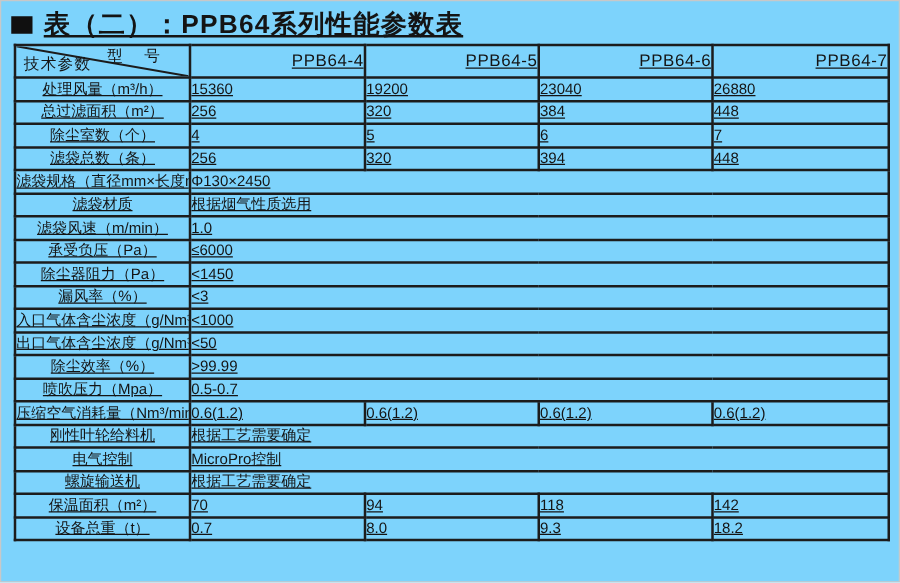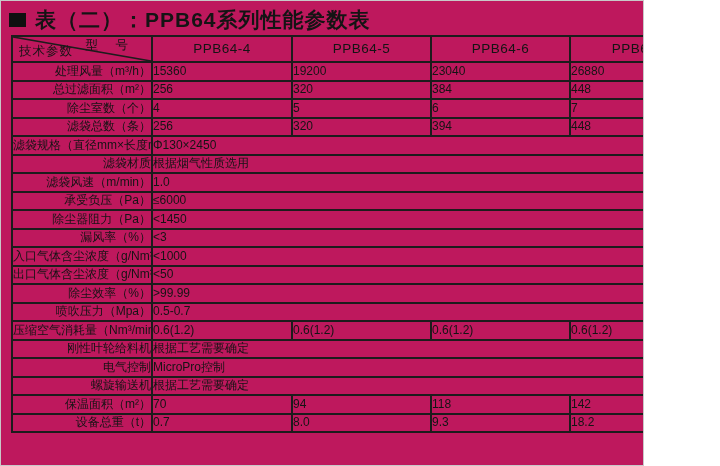--- a/index.html
+++ b/index.html
@@ -1,24 +1,25 @@
 <!DOCTYPE html>
 <html><head>
 <meta charset="utf-8">
 <style>
   html,body{margin:0;padding:0;background:#ffffff;}
   .page{
     position:relative;
-    width:644px;height:466px;
+    width:720px;height:466px;
     box-sizing:border-box;
-    background:#be185d;
+    background:#7dd3fc;
     border:1px solid #c8c8c8;
     font-family:"Liberation Sans","DejaVu Sans",sans-serif;
     color:#141414;
     overflow:hidden;
+    text-decoration:underline;
   }
   .title-row{
     display:flex;align-items:center;gap:9px;
     padding:8px 0 5px 8px;
     font-size:21px;font-weight:bold;letter-spacing:1px;
     line-height:1;
   }
   .bullet{
     width:17px;height:14px;background:#101010;
     display:inline-block;flex:0 0 auto;
@@ -28,25 +29,25 @@
     margin-left:10px;width:699px;
     font-size:12px;
   }
   table.spec th, table.spec td{
     border:2px solid #1c1c1c;
     padding:0;line-height:1.1;
     font-weight:normal;
     overflow:hidden;white-space:nowrap;
   }
   th.model{
-    height:24px;text-align:center;
+    height:24px;text-align:right;
     font-size:13.5px;letter-spacing:.5px;
   }
   td{height:16.5px;}
-  td.label{text-align:right;padding-left:7px;font-size:12px;}
+  td.label{text-align:center;padding-left:7px;font-size:12px;}
   td.val{}
   th.corner{position:relative;padding:0;}
   th.corner svg{position:absolute;left:0;top:0;width:100%;height:100%;display:block;}
   .corner-top{
     position:absolute;top:2px;right:16px;
     font-size:12.5px;letter-spacing:7px;
   }
   .corner-bottom{
     position:absolute;bottom:2px;left:6px;
     font-size:12.5px;letter-spacing:1px;margin-top:16px;

